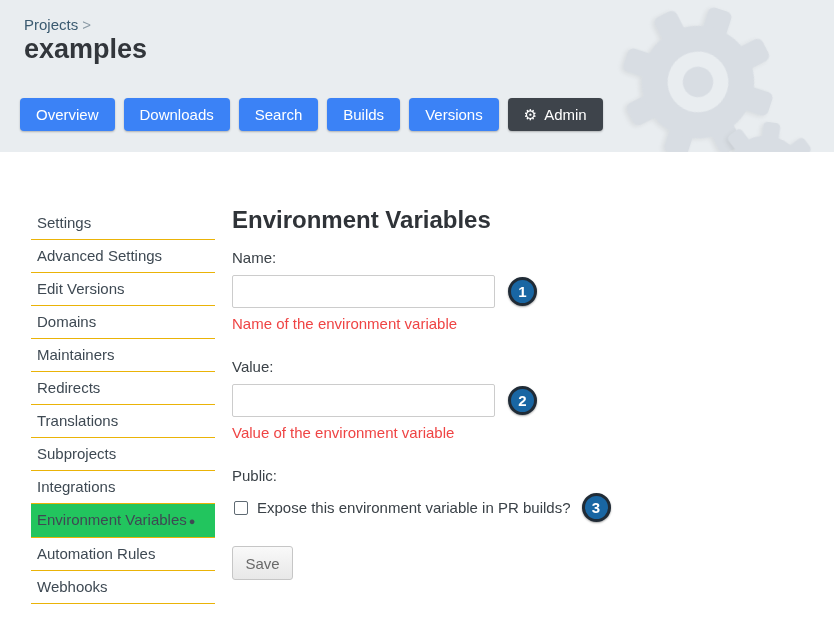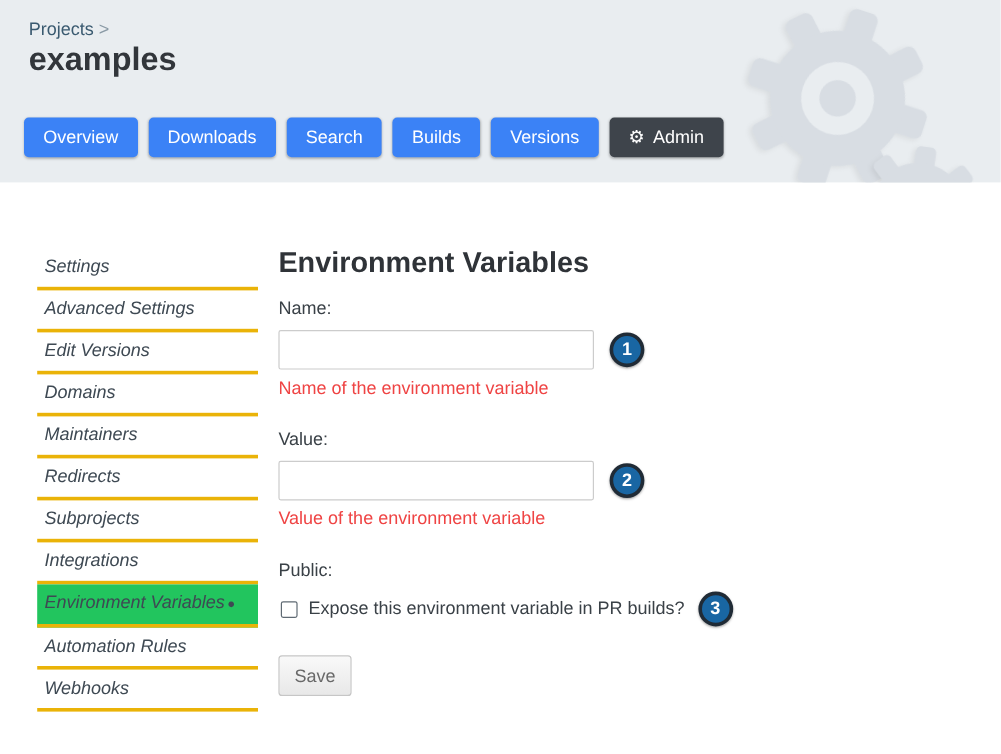--- a/index.html
+++ b/index.html
@@ -23,22 +23,22 @@
   .tab { display:inline-flex; align-items:center; height:33px; padding:0 16px;
     background:#3b82f6; color:#fff; font-size:15px; border-radius:4px;
     box-shadow:0 1px 2px rgba(0,0,0,0.25); text-decoration:none; cursor:pointer; white-space:nowrap; }
   .tab-admin { background:#3e444b; gap:7px; }
   .tab-admin .gear-glyph { font-size:15px; line-height:1; }
 
   
   .content { display:flex; align-items:flex-start; background:#fff; padding-top:55px; }
 
   .sidebar { margin-left:31px; width:184px; flex:none; }
-  .side-item { display:block; padding:8px 6px; border-bottom:3px solid #eab308;
-    font-size:15px; line-height:16px; color:#3e4953; text-decoration:none; cursor:pointer;font-style:italic; }
+  .side-item { display:block; padding:8px 6px; border-bottom:1px solid #eab308;
+    font-size:15px; line-height:16px; color:#3e4953; text-decoration:none; cursor:pointer; }
   .side-item.active { background:#22c55e; }
   .side-item .bullet { font-size:11px; margin-left:2px; color:#3e4953; }
 
   main { margin-left:17px; }
   h2.section-heading { font-size:24px; line-height:1.1; color:#2f3338; margin-bottom:16px; font-weight:bold; }
 
   .field { margin-bottom:26px; }
   .field > label { display:block; font-size:15px; color:#3a4147; margin-bottom:9px; }
   .input-row, .checkbox-row { display:flex; align-items:center; }
   input[type="text"] { width:263px; height:33px; border:1px solid #ccc; border-radius:2px;
@@ -136,20 +136,21 @@
 
   <div class="content">
 
     <aside class="sidebar">
       <a class="side-item"><span>Settings</span></a>
       <a class="side-item"><span>Advanced Settings</span></a>
       <a class="side-item"><span>Edit Versions</span></a>
       <a class="side-item"><span>Domains</span></a>
       <a class="side-item"><span>Maintainers</span></a>
       <a class="side-item"><span>Redirects</span></a>
+      <a class="side-item"><span>Translations</span></a>
       <a class="side-item"><span>Subprojects</span></a>
       <a class="side-item"><span>Integrations</span></a>
       <a class="side-item active"><span>Environment Variables</span><span class="bullet">●</span></a>
       <a class="side-item"><span>Automation Rules</span></a>
       <a class="side-item"><span>Webhooks</span></a>
     </aside>
 
     <main>
       <h2 class="section-heading">Environment Variables</h2>
 

